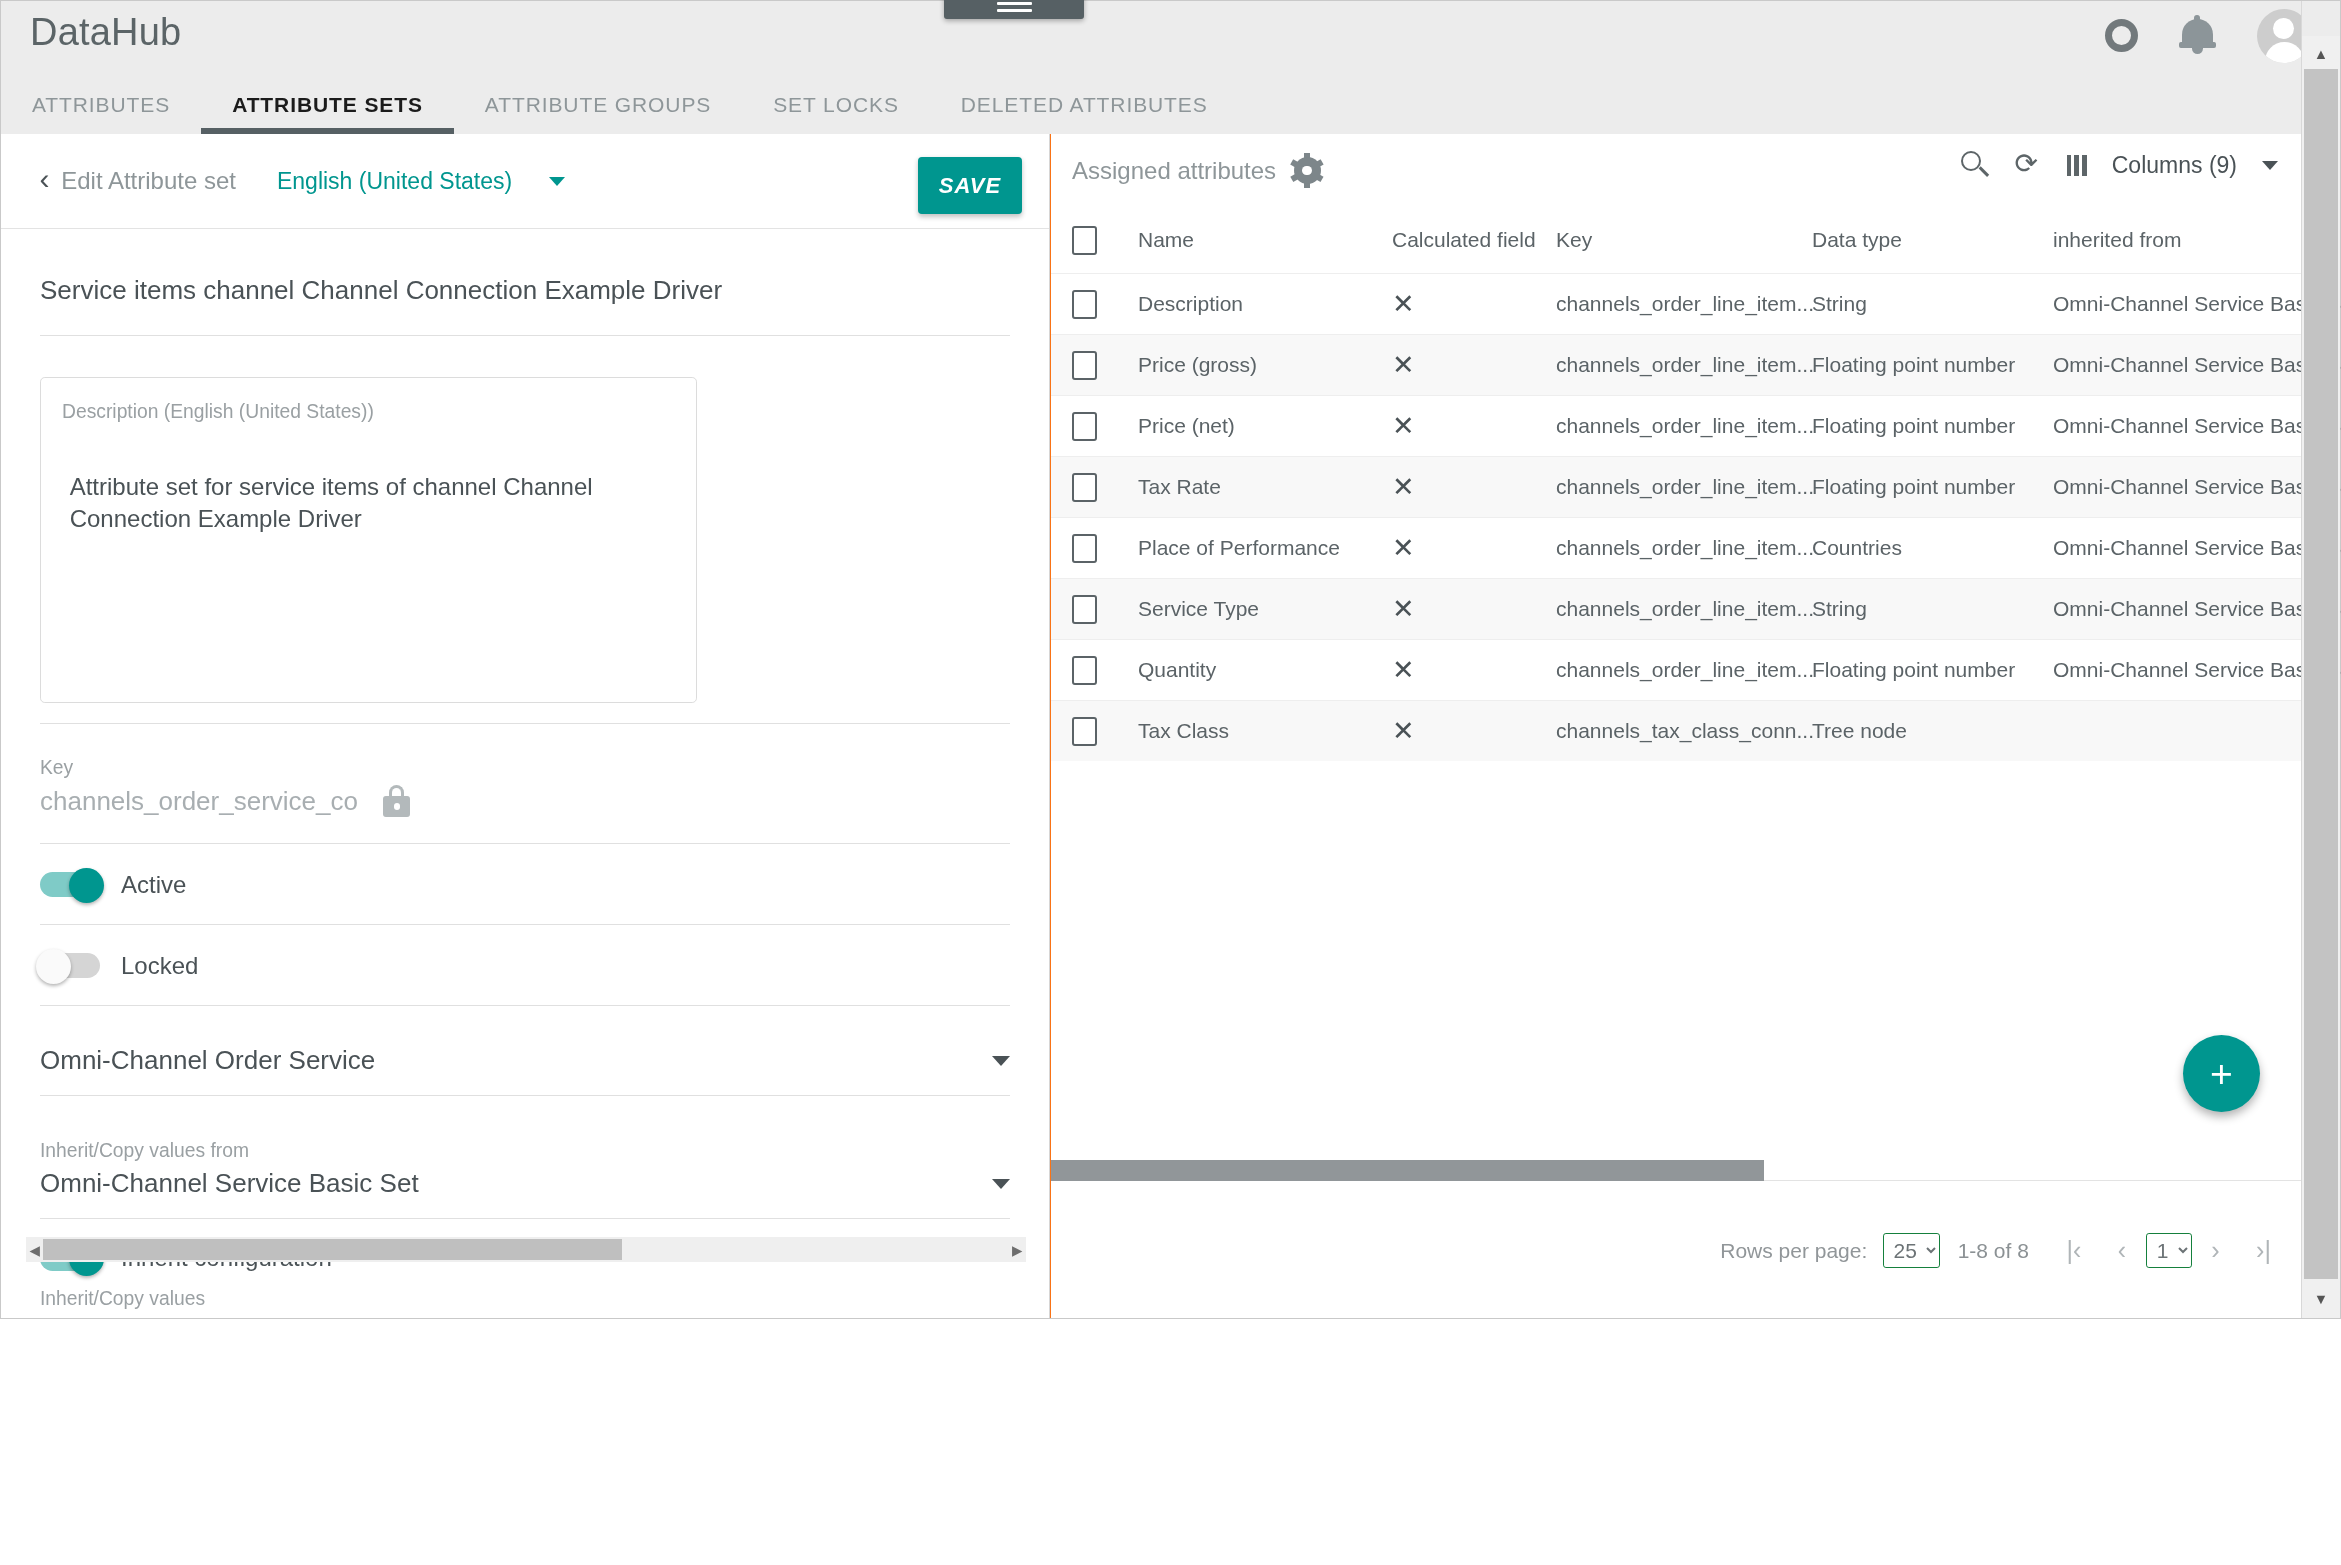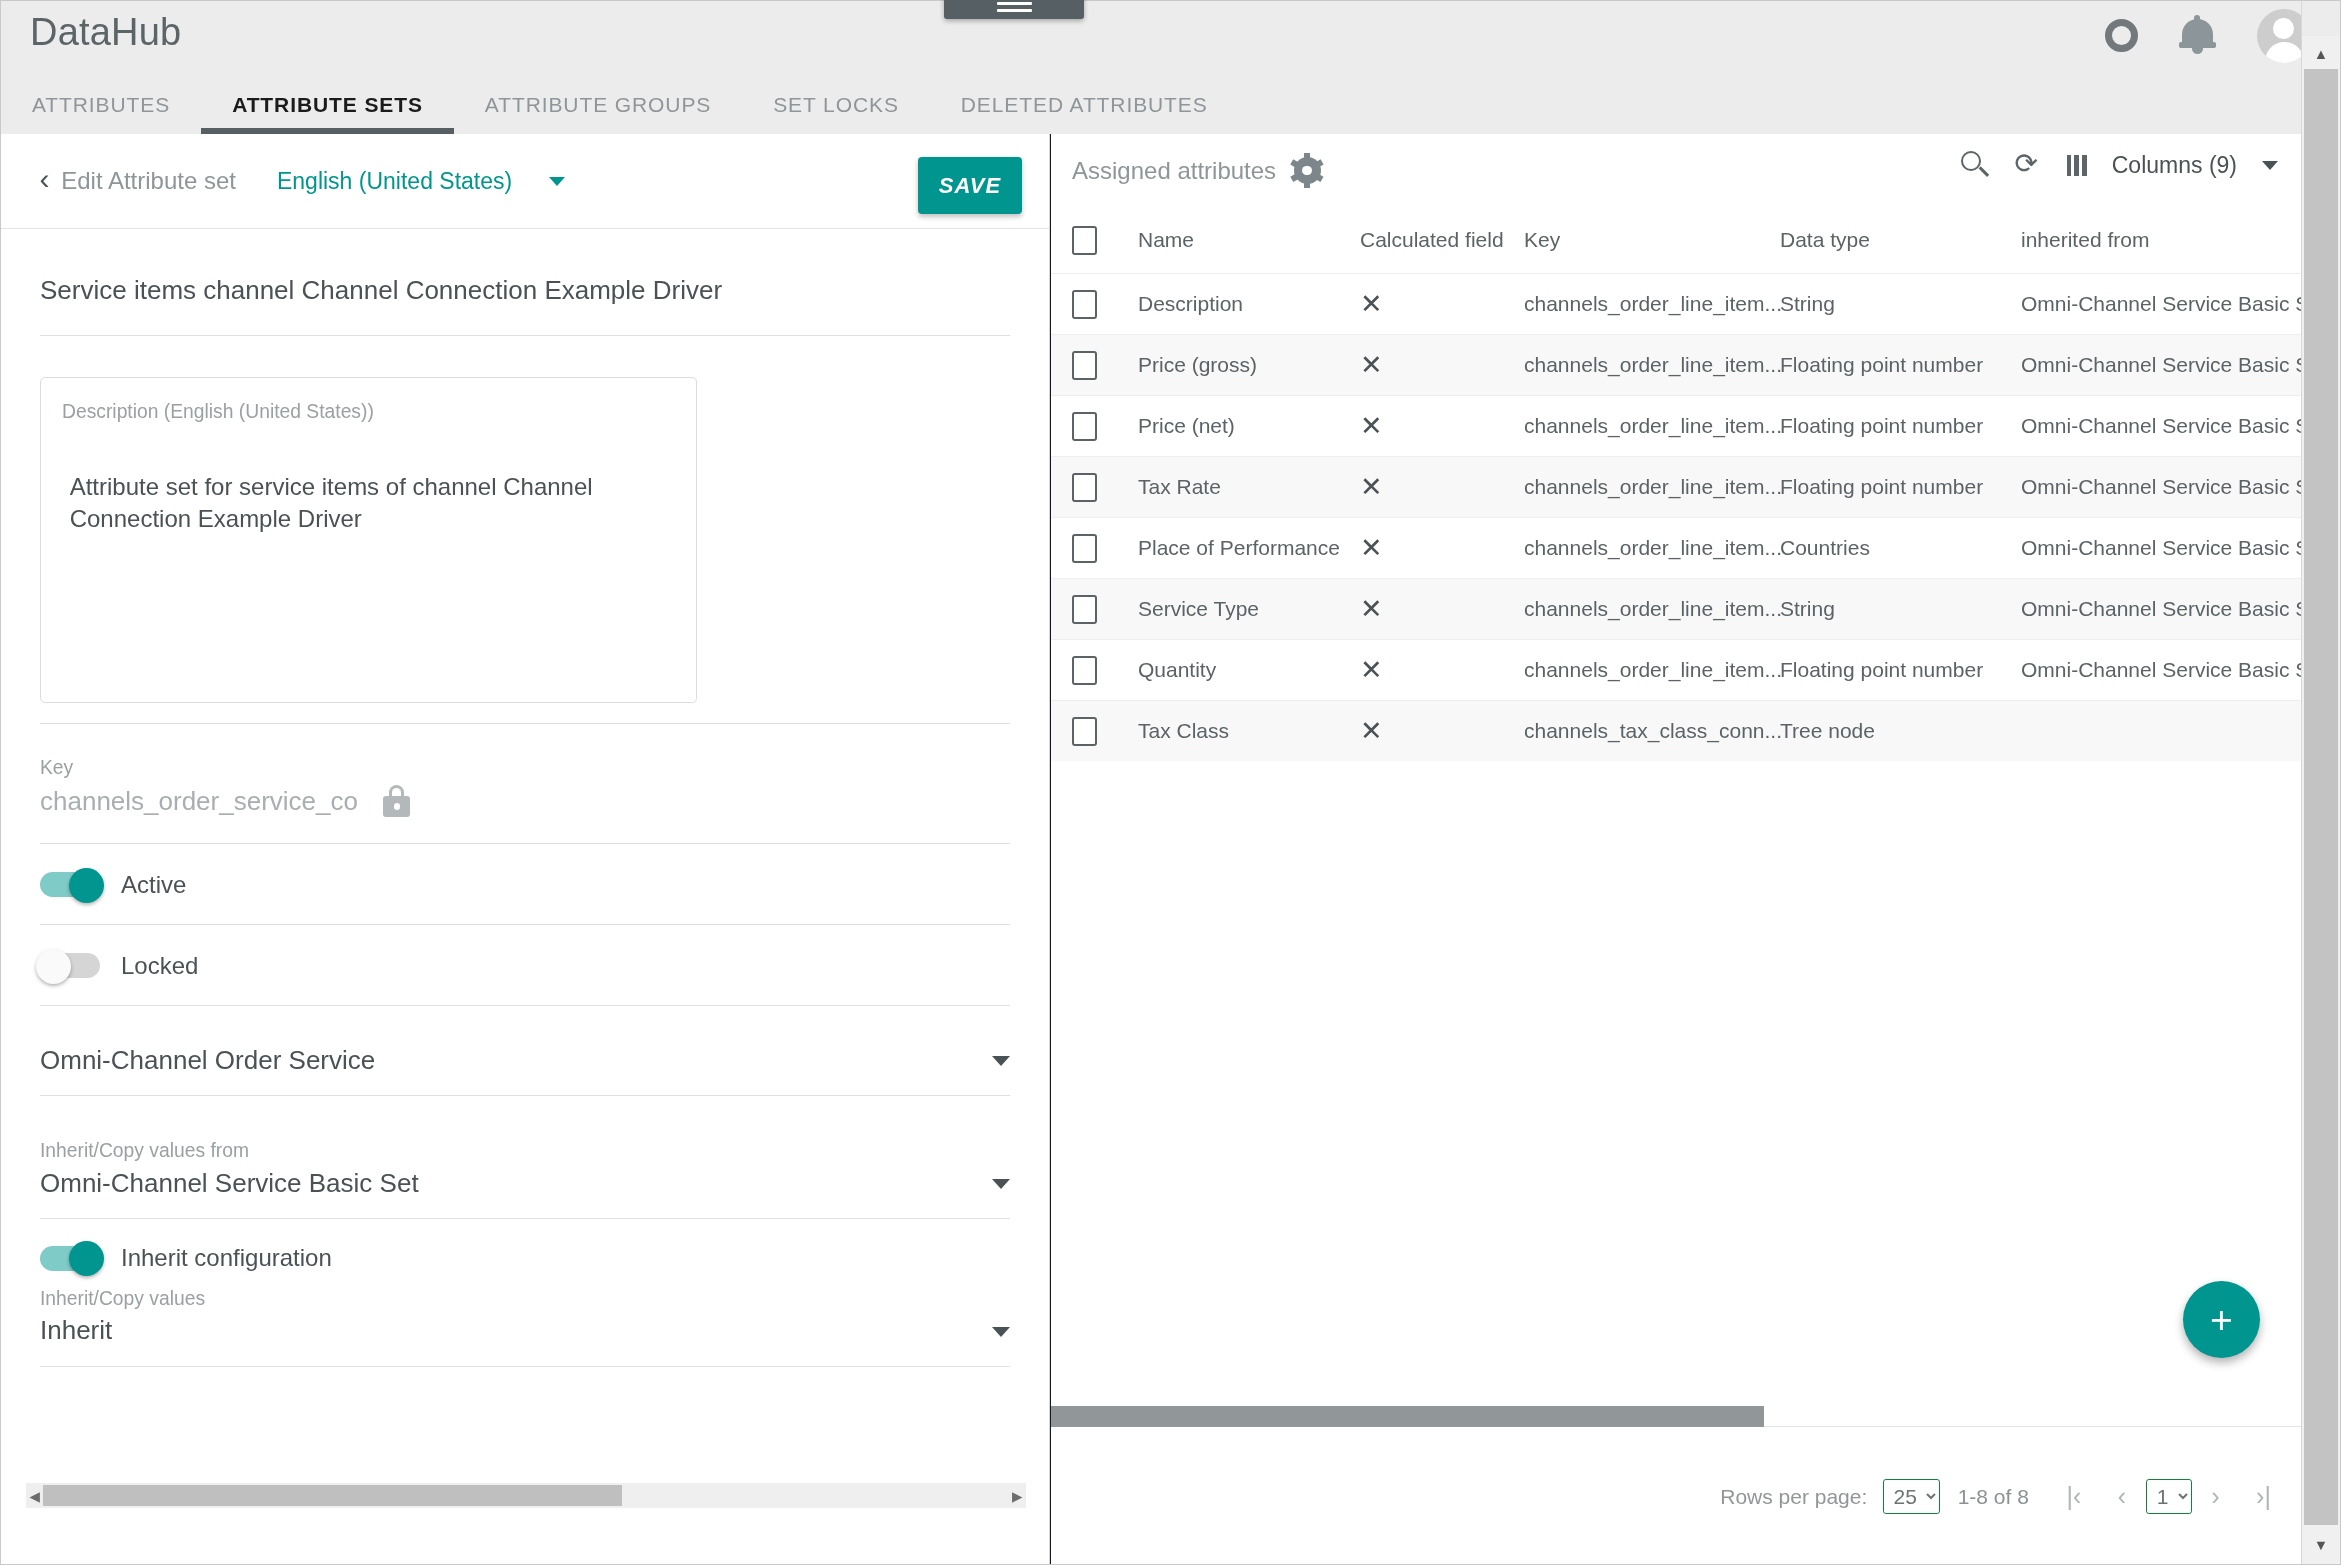--- a/index.html
+++ b/index.html
@@ -4,22 +4,22 @@
 <style>
   * { box-sizing: border-box; margin: 0; padding: 0; }
   html, body {
     width: 2341px; height: 1565px;
     font-family: "Liberation Sans", sans-serif;
     background: #ffffff;
     overflow: hidden;
   }
   .app {
     position: relative;
-    width: 2341px; height: 1565px;
-    background: #0f172a;
+    width: 2341px; height: 1319px;
+    background: #f97316;
     border: 1px solid #c9c9c9;
   }
 
   
   .topbar {
     position: absolute; left: 0; top: 0; right: 0; height: 133px;
     background: #ececec;
   }
   .brand {
     position: absolute; left: 29px; top: 9.7px;
@@ -223,21 +223,21 @@
   .table { position: absolute; left: 0; right: 0; top: 73px; bottom: 0; }
   .thead-row, .trow {
     display: flex; align-items: center; height: 61px;
     padding-left: 21px; font-size: 21px;
   }
   .thead-row { color: #5b6367; height: 66px; }
   .trow { color: #5b6367; border-top: 1px solid #eeeeee; }
   .trow.alt { background: #f8f8f8; }
   .c-check { width: 66px; flex: none; }
   .c-name { width: 222px; flex: none; }
-  .c-calc { width: 164px; flex: none; }
+  .c-calc { width: 164px; flex: none; margin-left: 32px; }
   .c-key  { width: 256px; flex: none; }
   .c-type { width: 241px; flex: none; }
   .c-inh  { flex: 1; white-space: nowrap; }
   .cb {
     width: 25px; height: 29px; border: 2.9px solid #5b6367; border-radius: 2.9px; background: #fff;
     cursor: pointer;
   }
   .xmark { font-size: 27px; color: #4a5256; line-height: 1; }
 
   .fab {

